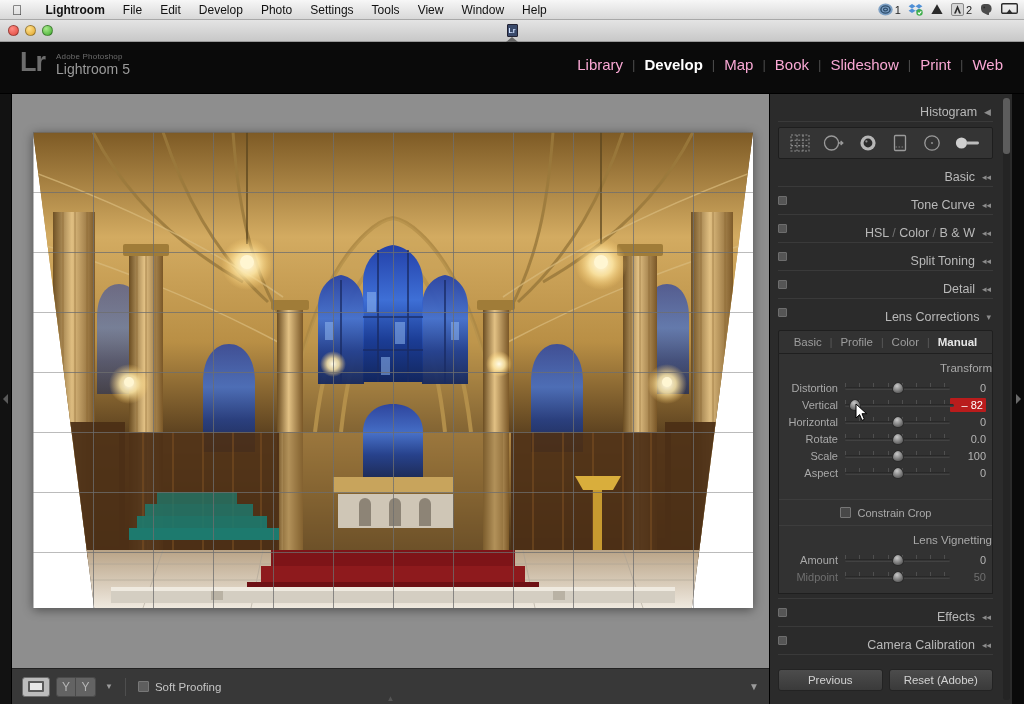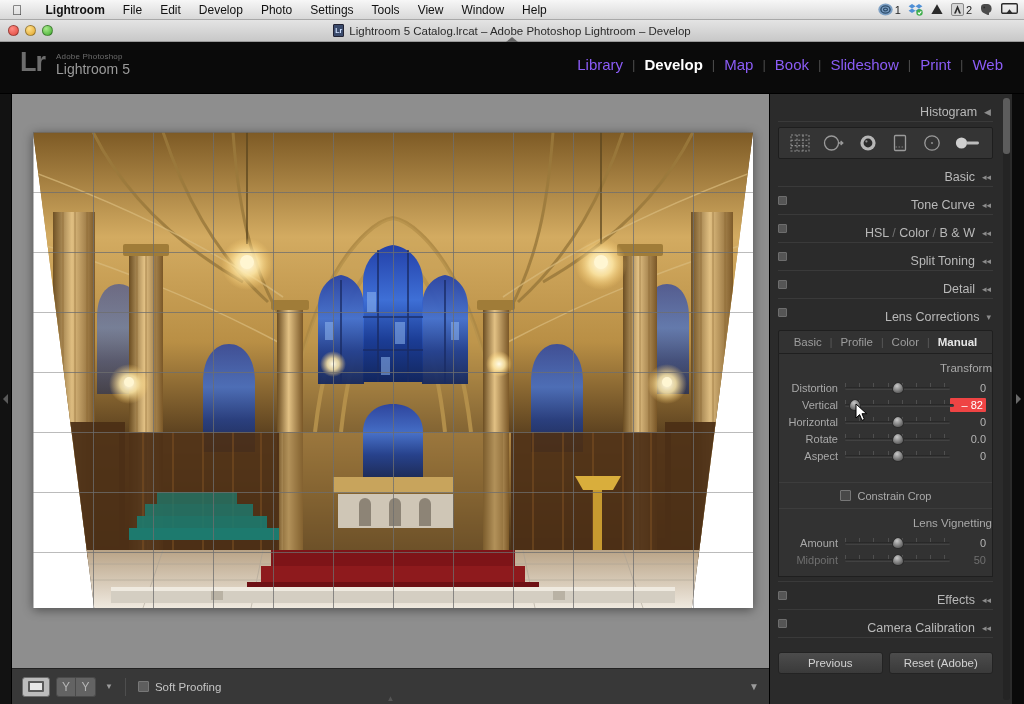--- a/index.html
+++ b/index.html
@@ -43,21 +43,21 @@
   .app { position:absolute; left:0; top:42px; width:1024px; height:662px; background:#1d1d1d; }
 
   
   .topbar { position:relative; height:52px; background:#0a0a0a; border-bottom:1px solid #000; }
   .identity { position:absolute; left:20px; top:7px; display:flex; align-items:flex-end; gap:11px; }
   .lr-mark { font-size:27px; font-weight:bold; color:#6d6d6d; letter-spacing:-1px; line-height:1; }
   .lr-name { line-height:1; }
   .lr-name .sm { font-size:8px; color:#6d6d6d; letter-spacing:.2px; display:block; margin-bottom:1px; }
   .lr-name .bg { font-size:14px; color:#9a9a9a; display:block; line-height:1; font-weight:300; }
   .modules { position:absolute; right:12px; top:14px; display:flex; align-items:center; font-size:15px; }
-  .modules .mod { color:#8b5cf6; padding:0 9px; cursor:default; }
+  .modules .mod { color:#f9a8d4; padding:0 9px; cursor:default; }
   .modules .mod.active { color:#fff; font-weight:bold; }
   .modules .sep { color:#4b4b4b; font-size:13px; }
   .topnib { position:absolute; left:50%; transform:translateX(-50%); top:-5px;
             width:0;height:0;border-left:6px solid transparent;border-right:6px solid transparent;
             border-bottom:5px solid #666; }
 
   
   .body-row { position:relative; height:610px; }
 
   
@@ -155,21 +155,21 @@
   .track { position:absolute; left:0; right:0; top:8px; height:3px;
            background:linear-gradient(#222,#484848); border-radius:2px; }
   .ticks { position:absolute; left:0; right:0; top:4px; height:4px;
            background-image:repeating-linear-gradient(to right, #5b5b5b 0 1px, transparent 1px 14.2px); opacity:.7; }
   .knob { position:absolute; top:3px; width:12px; height:12px; margin-left:-6px;
           background:radial-gradient(circle at 40% 30%, #c8c8c8, #6e6e6e 65%, #4a4a4a);
           border:1px solid #2c2c2c;
           border-radius:50% 50% 50% 50% / 62% 62% 38% 38%; }
   .val { width:36px; text-align:right; font-size:11px; color:#b4b4b4; }
   .val.dim { color:#6f6f6f; }
-  .val.hot { background:#ef4444; color:#fff; border-radius:1px; padding:1px 3px; width:auto;
+  .val.hot { background:#b91c1c; color:#fff; border-radius:1px; padding:1px 3px; width:auto;
              min-width:36px; margin-left:-4px; }
 
   .cursor { position:absolute; pointer-events:none; }
 
   .cc-row { display:flex; align-items:center; justify-content:center; gap:7px; height:26px;
             border-top:1px solid #3d3d3d; margin-top:18px; }
   .cc-box { width:11px; height:11px; background:#484848; border:1px solid #767676; border-radius:1px; }
   .cc-lbl { font-size:11px; color:#a9a9a9; }
   .vg-wrap { border-top:1px solid #3d3d3d; padding-top:6px; }
 
@@ -243,21 +243,20 @@
 </div>
 
 <div class="titlebar">
   <span class="traffic">
     <span class="tl red"></span>
     <span class="tl yel"></span>
     <span class="tl grn"></span>
   </span>
   <span class="title-txt">
     <span class="lr-doc-ico">Lr</span>
-    <span>Lightroom 5 Catalog.lrcat – Adobe Photoshop Lightroom – Develop</span>
   </span>
 </div>
 
 <div class="app">
 
   <div class="topbar">
     <div class="topnib"></div>
     <div class="identity">
       <span class="lr-mark">Lr</span>
       <span class="lr-name">
@@ -666,20 +665,29 @@
           <div class="srow">
             <span class="lbl">Rotate</span>
             <span class="slider">
               <span class="track"></span>
               <span class="ticks"></span>
               <span class="knob" style="left:50%"></span>
             </span>
             <span class="val">0.0</span>
           </div>
 
+          <div class="srow">
+            <span class="lbl">Scale</span>
+            <span class="slider">
+              <span class="track"></span>
+              <span class="ticks"></span>
+              <span class="knob" style="left:50%"></span>
+            </span>
+            <span class="val">100</span>
+          </div>
 
           <div class="srow">
             <span class="lbl">Aspect</span>
             <span class="slider">
               <span class="track"></span>
               <span class="ticks"></span>
               <span class="knob" style="left:50%"></span>
             </span>
             <span class="val">0</span>
           </div>

